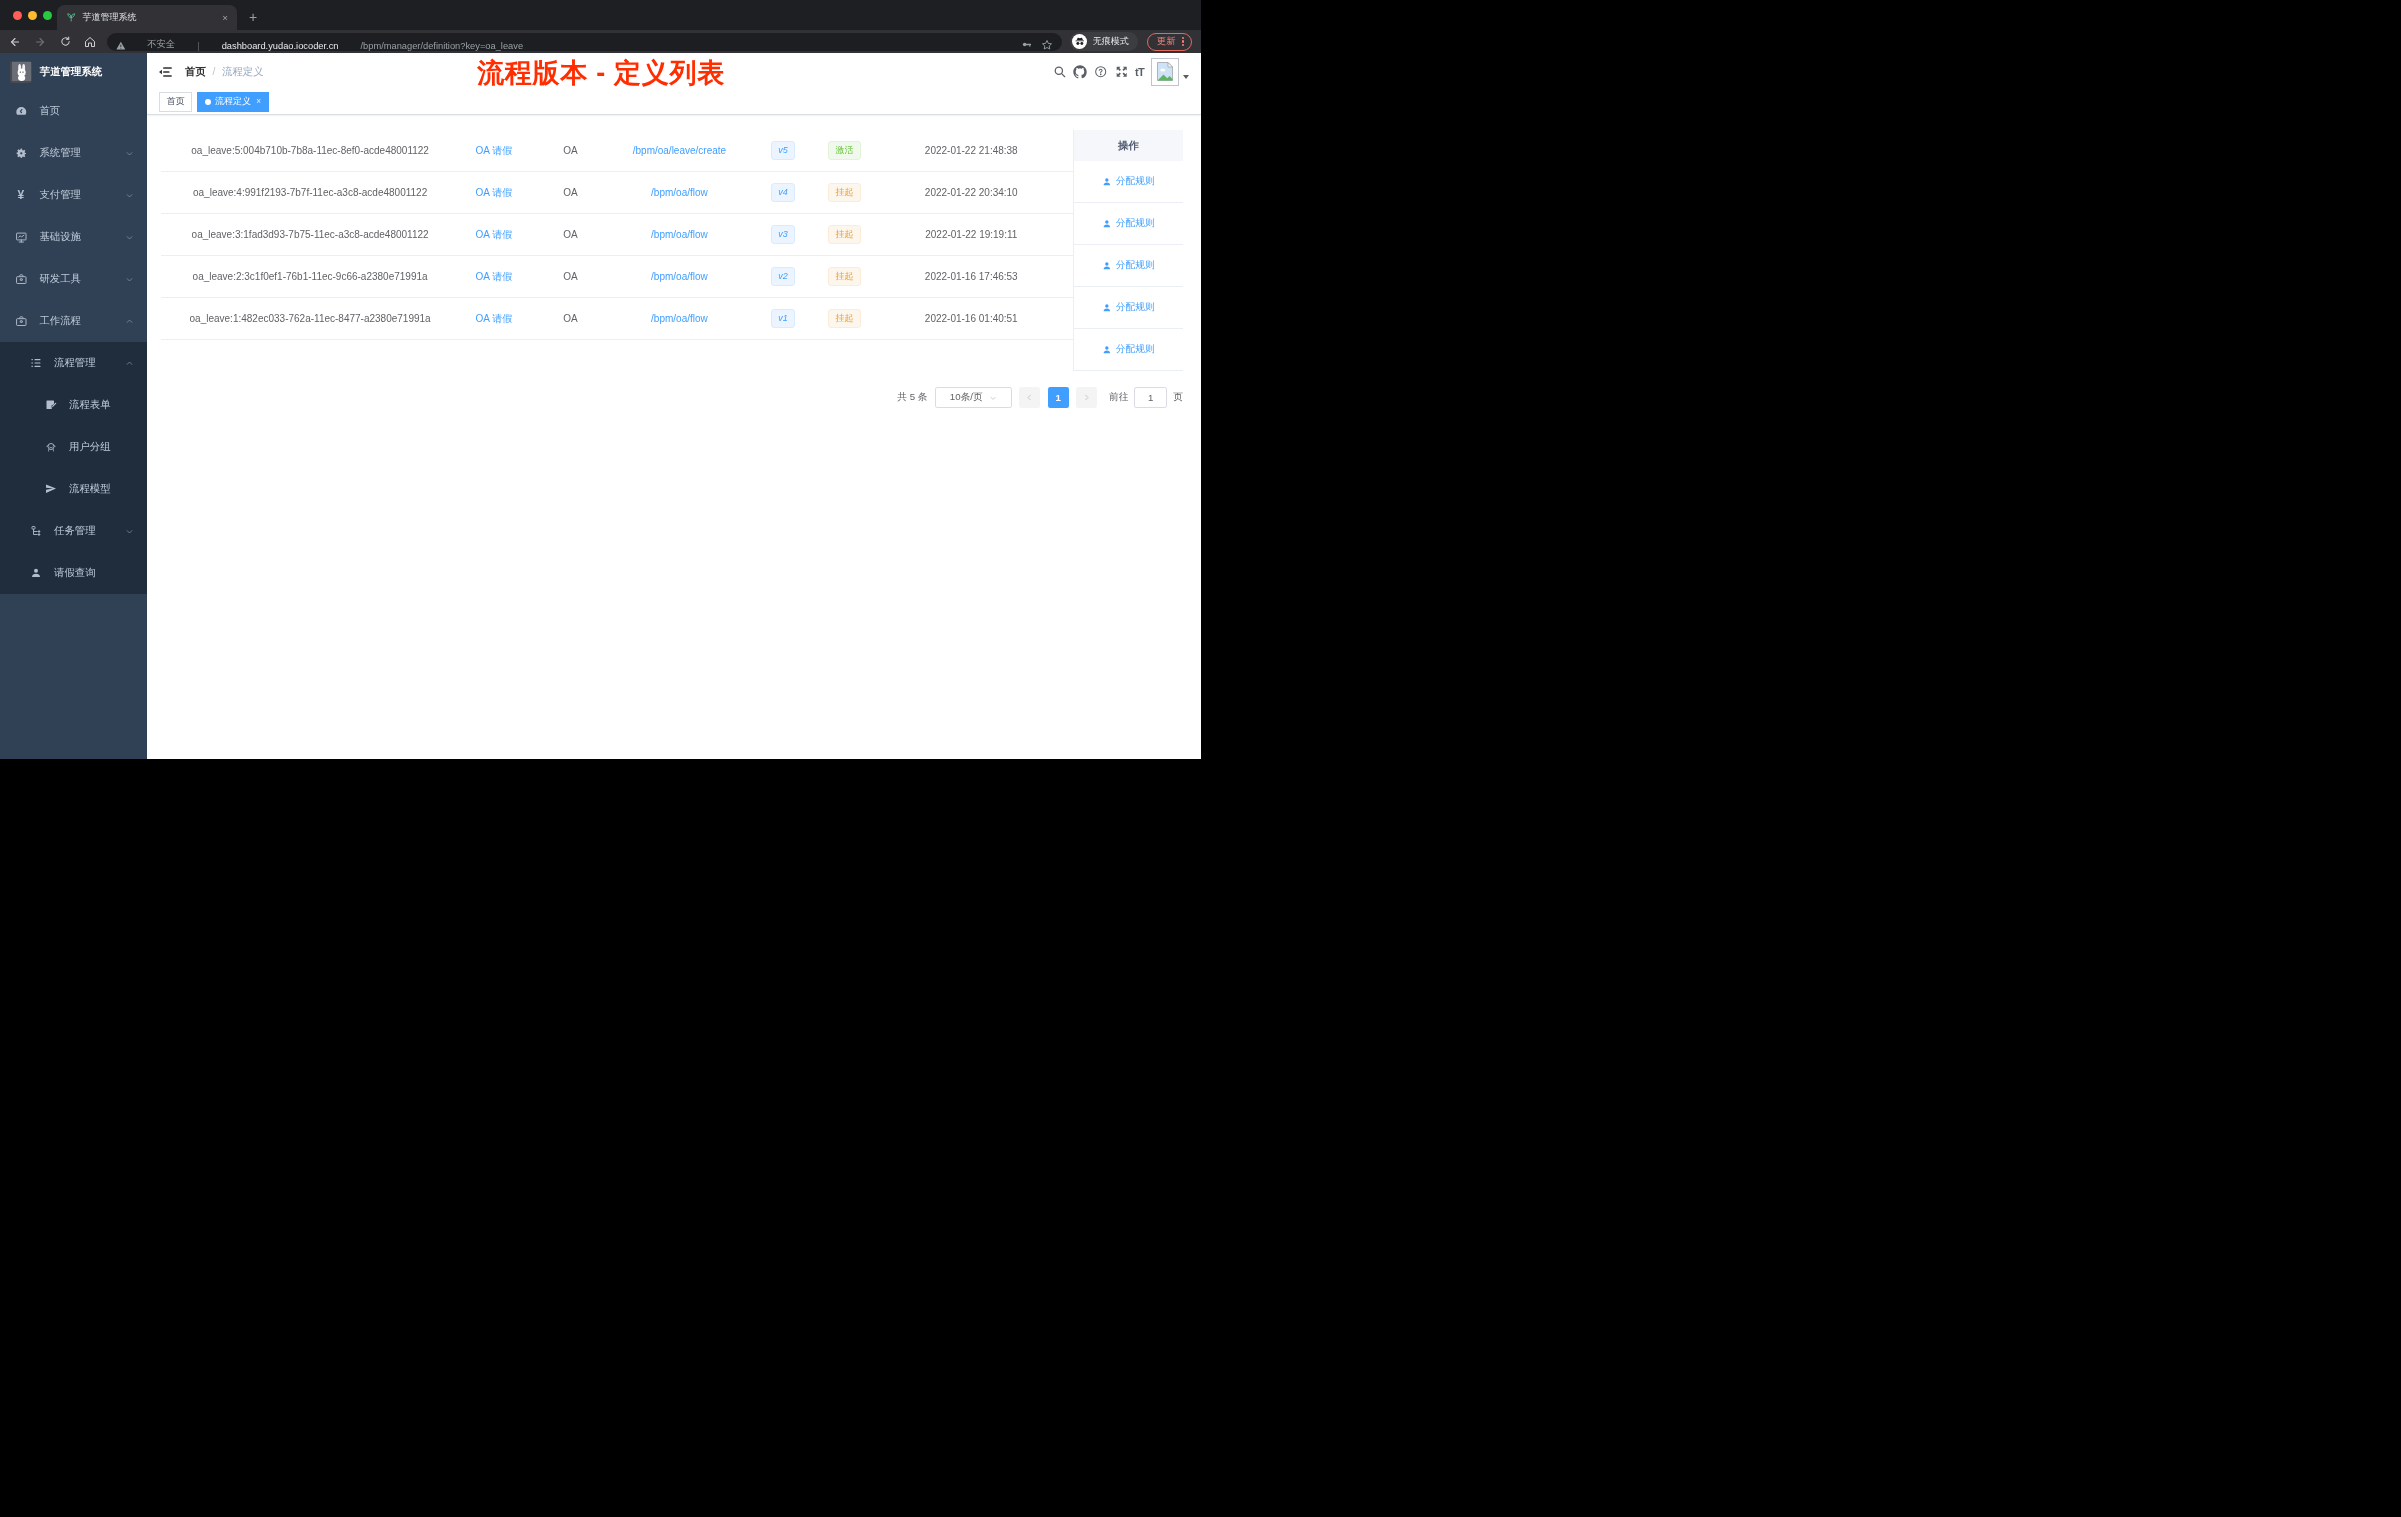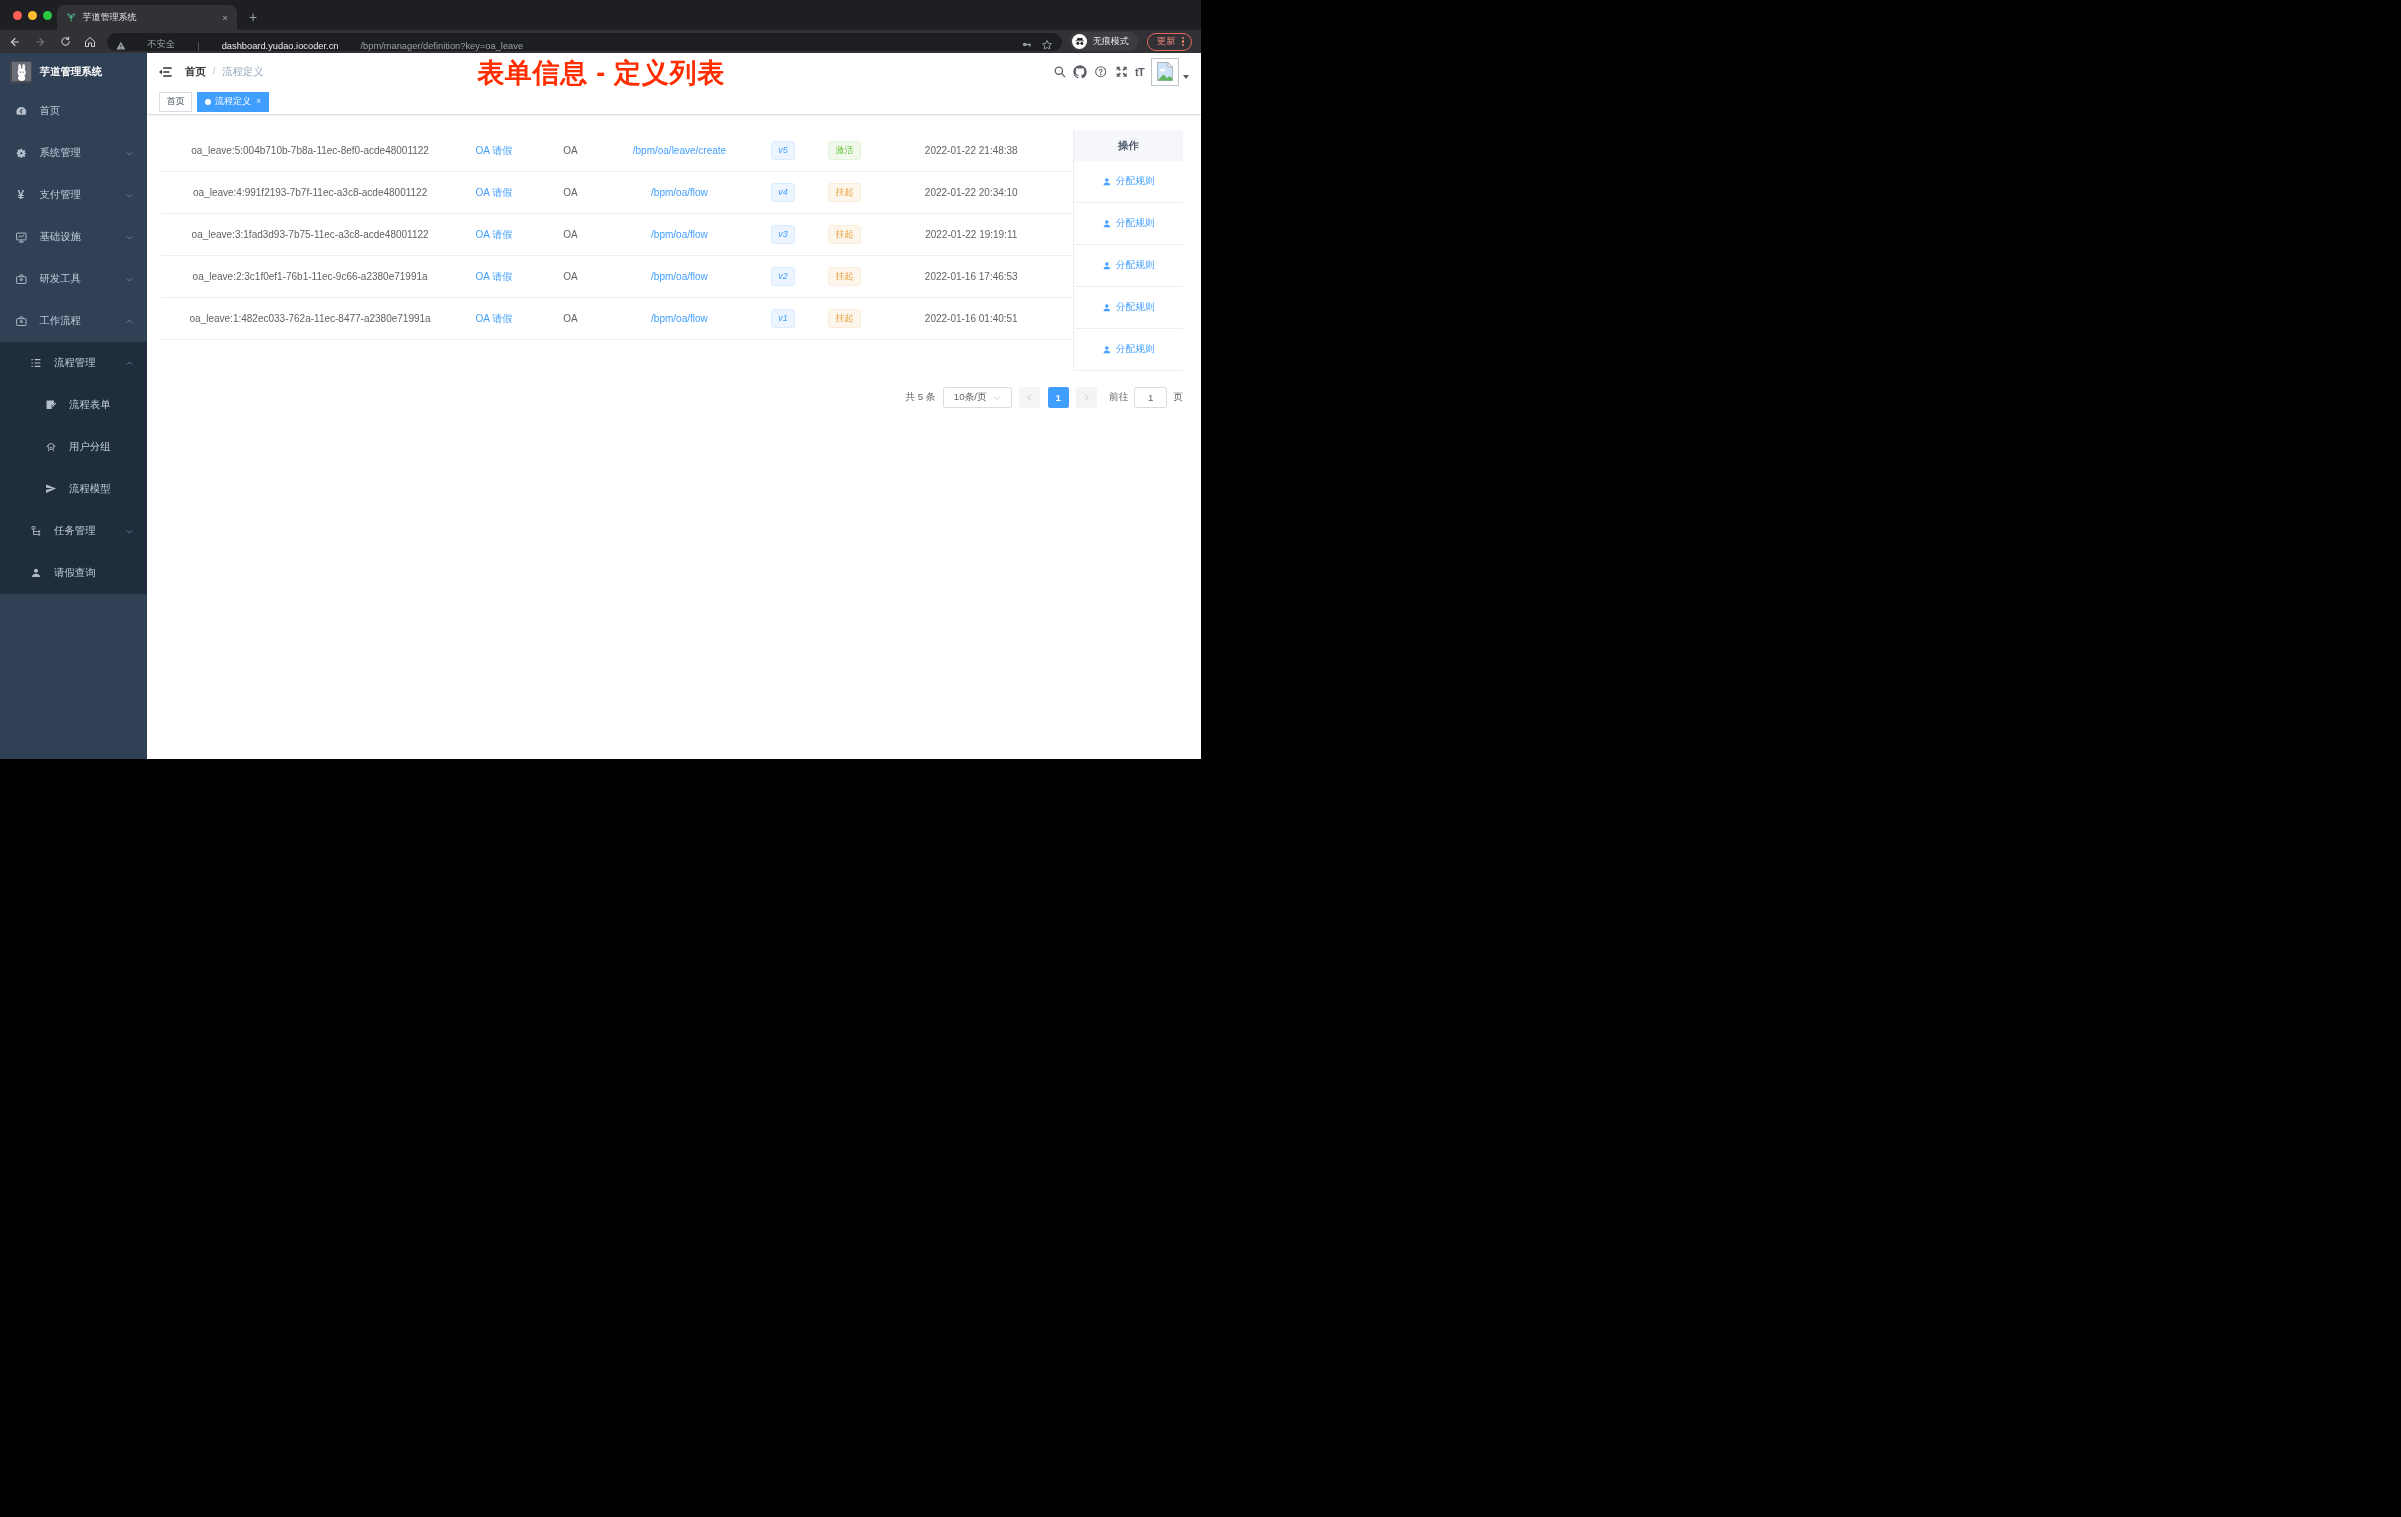--- a/index.html
+++ b/index.html
@@ -79,21 +79,21 @@
   .trow { height:42px; border-bottom:0.7px solid #ebeef5; font-size:10px; color:#606266; }
   .td { text-align:center; white-space:nowrap; overflow:hidden; }
   .link { color:#409eff; cursor:pointer; }
   .badge { display:inline-block; border-radius:3px; padding:2.2px 6.7px; font-size:9px; line-height:1.3; }
   .badge-ver { background:#ecf5ff; border:0.7px solid #d9ecff; color:#409eff;font-style:italic; }
   .badge-green { background:#f0f9eb; border:0.7px solid #e1f3d8; color:#67c23a; }
   .badge-yellow { background:#fdf6ec; border:0.7px solid #faecd8; color:#e6a23c; }
   .action-link { color:#409eff; font-size:9.7px; display:inline-flex; align-items:center; gap:3.7px; cursor:pointer; }
 
   .pagination { display:flex; justify-content:flex-end; align-items:center; gap:7.4px; margin-top:16.3px; color:#606266; font-size:9.7px; }
-  .psel { width:69px; height:21px; border:0.7px solid #d9dce3; border-radius:2.2px; background:#fff; display:flex; align-items:center; justify-content:center; gap:6px; color:#606266; cursor:pointer; }
+  .psel { width:77px; height:21px; border:0.7px solid #d9dce3; border-radius:2.2px; background:#fff; display:flex; align-items:center; justify-content:center; gap:6px; color:#606266; cursor:pointer; }
   .pbtn { width:21px; height:21px; background:#f4f4f5; border-radius:2.2px; display:flex; align-items:center; justify-content:center; cursor:pointer; }
   .pcur { width:21px; height:21px; background:#409eff; color:#fff; border-radius:2.2px; display:flex; align-items:center; justify-content:center; font-weight:600; cursor:pointer; }
   .pinput { width:33px; height:21px; border:0.7px solid #d9dce3; border-radius:2.2px; text-align:center; font-size:9.7px; color:#606266; font-family:inherit; }
   .goto { display:flex; align-items:center; gap:6px; margin-left:4.5px; }
 </style>
 </head>
 <body>
 
 <div class="window">
 
@@ -379,21 +379,21 @@
               <rect x="7" y="10.7" width="11" height="2.6" rx="1"></rect>
               <rect x="7" y="17.4" width="15" height="2.6" rx="1"></rect>
               <path d="M5 8v8l-5-4z"></path>
             </svg>
         </span>
         <span class="breadcrumb">
           <span class="bc-home">首页</span>
           <span class="bc-sep">/</span>
           <span class="bc-current">流程定义</span>
         </span>
-        <span class="annotation">表单信息 - 定义列表</span>
+        <span class="annotation">流程版本 - 定义列表</span>
         <span class="header-icons">
           <span style="display:flex;">
             <svg width="13.4" height="13.4" viewBox="0 0 24 24" fill="none" stroke="#5a5e66" stroke-width="2.2" stroke-linecap="round">
                 <circle cx="10.5" cy="10.5" r="6.5"></circle>
                 <path d="M15.5 15.5 21 21"></path>
               </svg>
           </span>
           <span style="display:flex;">
             <svg width="14" height="14" viewBox="0 0 24 24" fill="#5a5e66">
                 <path d="M12 .5C5.65.5.5 5.65.5 12c0 5.08 3.29 9.39 7.86 10.91.58.11.79-.25.79-.55 0-.27-.01-1.18-.02-2.14-3.2.7-3.88-1.36-3.88-1.36-.52-1.33-1.28-1.68-1.28-1.68-1.04-.71.08-.7.08-.7 1.15.08 1.76 1.18 1.76 1.18 1.03 1.76 2.69 1.25 3.35.96.1-.75.4-1.25.73-1.54-2.55-.29-5.24-1.28-5.24-5.68 0-1.26.45-2.28 1.18-3.09-.12-.29-.51-1.46.11-3.05 0 0 .96-.31 3.16 1.18.92-.26 1.9-.38 2.88-.39.98 0 1.96.13 2.88.39 2.19-1.49 3.15-1.18 3.15-1.18.63 1.59.23 2.76.12 3.05.74.81 1.18 1.83 1.18 3.09 0 4.41-2.69 5.38-5.25 5.67.41.35.78 1.05.78 2.12 0 1.54-.02 2.78-.02 3.15 0 .31.21.67.8.55A11.52 11.52 0 0 0 23.5 12C23.5 5.65 18.35.5 12 .5z"></path>

